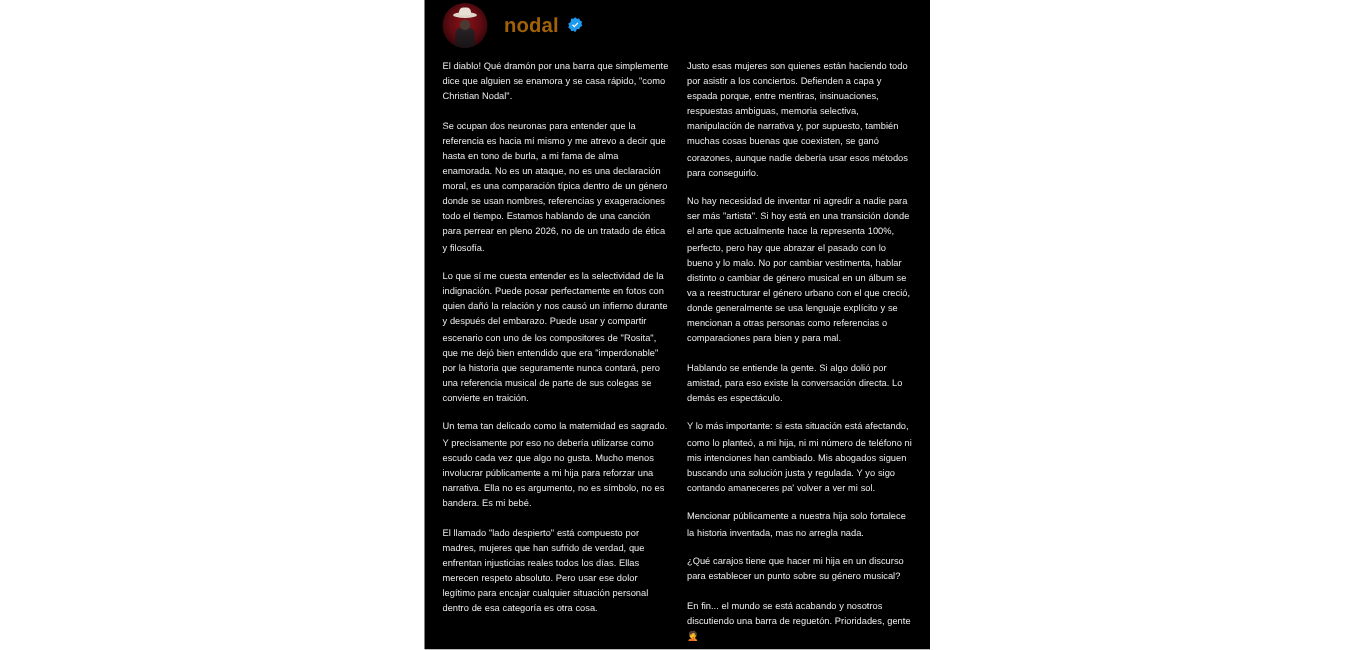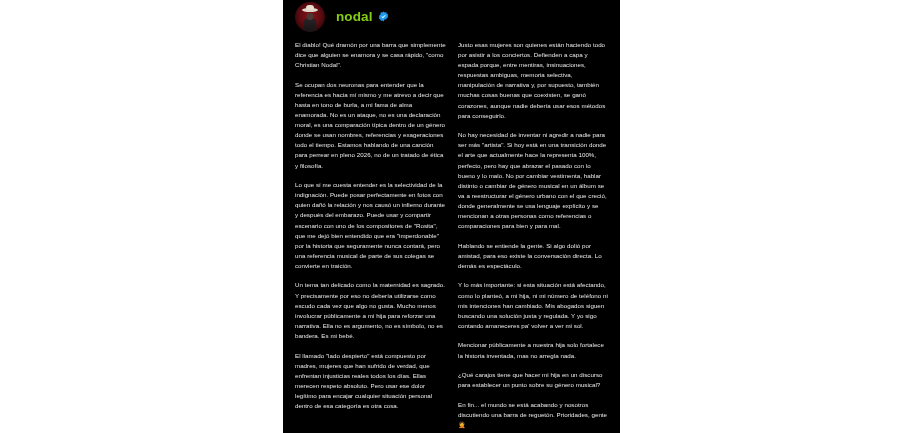--- a/index.html
+++ b/index.html
@@ -80,21 +80,21 @@
     position: absolute;
     left: 50%;
     top: 3px;
     transform: translateX(-50%);
     width: 8px;
     height: 5px;
     border-radius: 3px 3px 1px 1px;
     background: #e6dfd2;
   }
   .username {
-    color: #84cc16;
+    color: #a16207;
     font-size: 13.5px;
     font-weight: 700;
     letter-spacing: 0.1px;
     margin-left: 11px;
     line-height: 1;
   }
   .verified-badge {
     margin-left: 5px;
     display: inline-flex;
     align-items: center;

